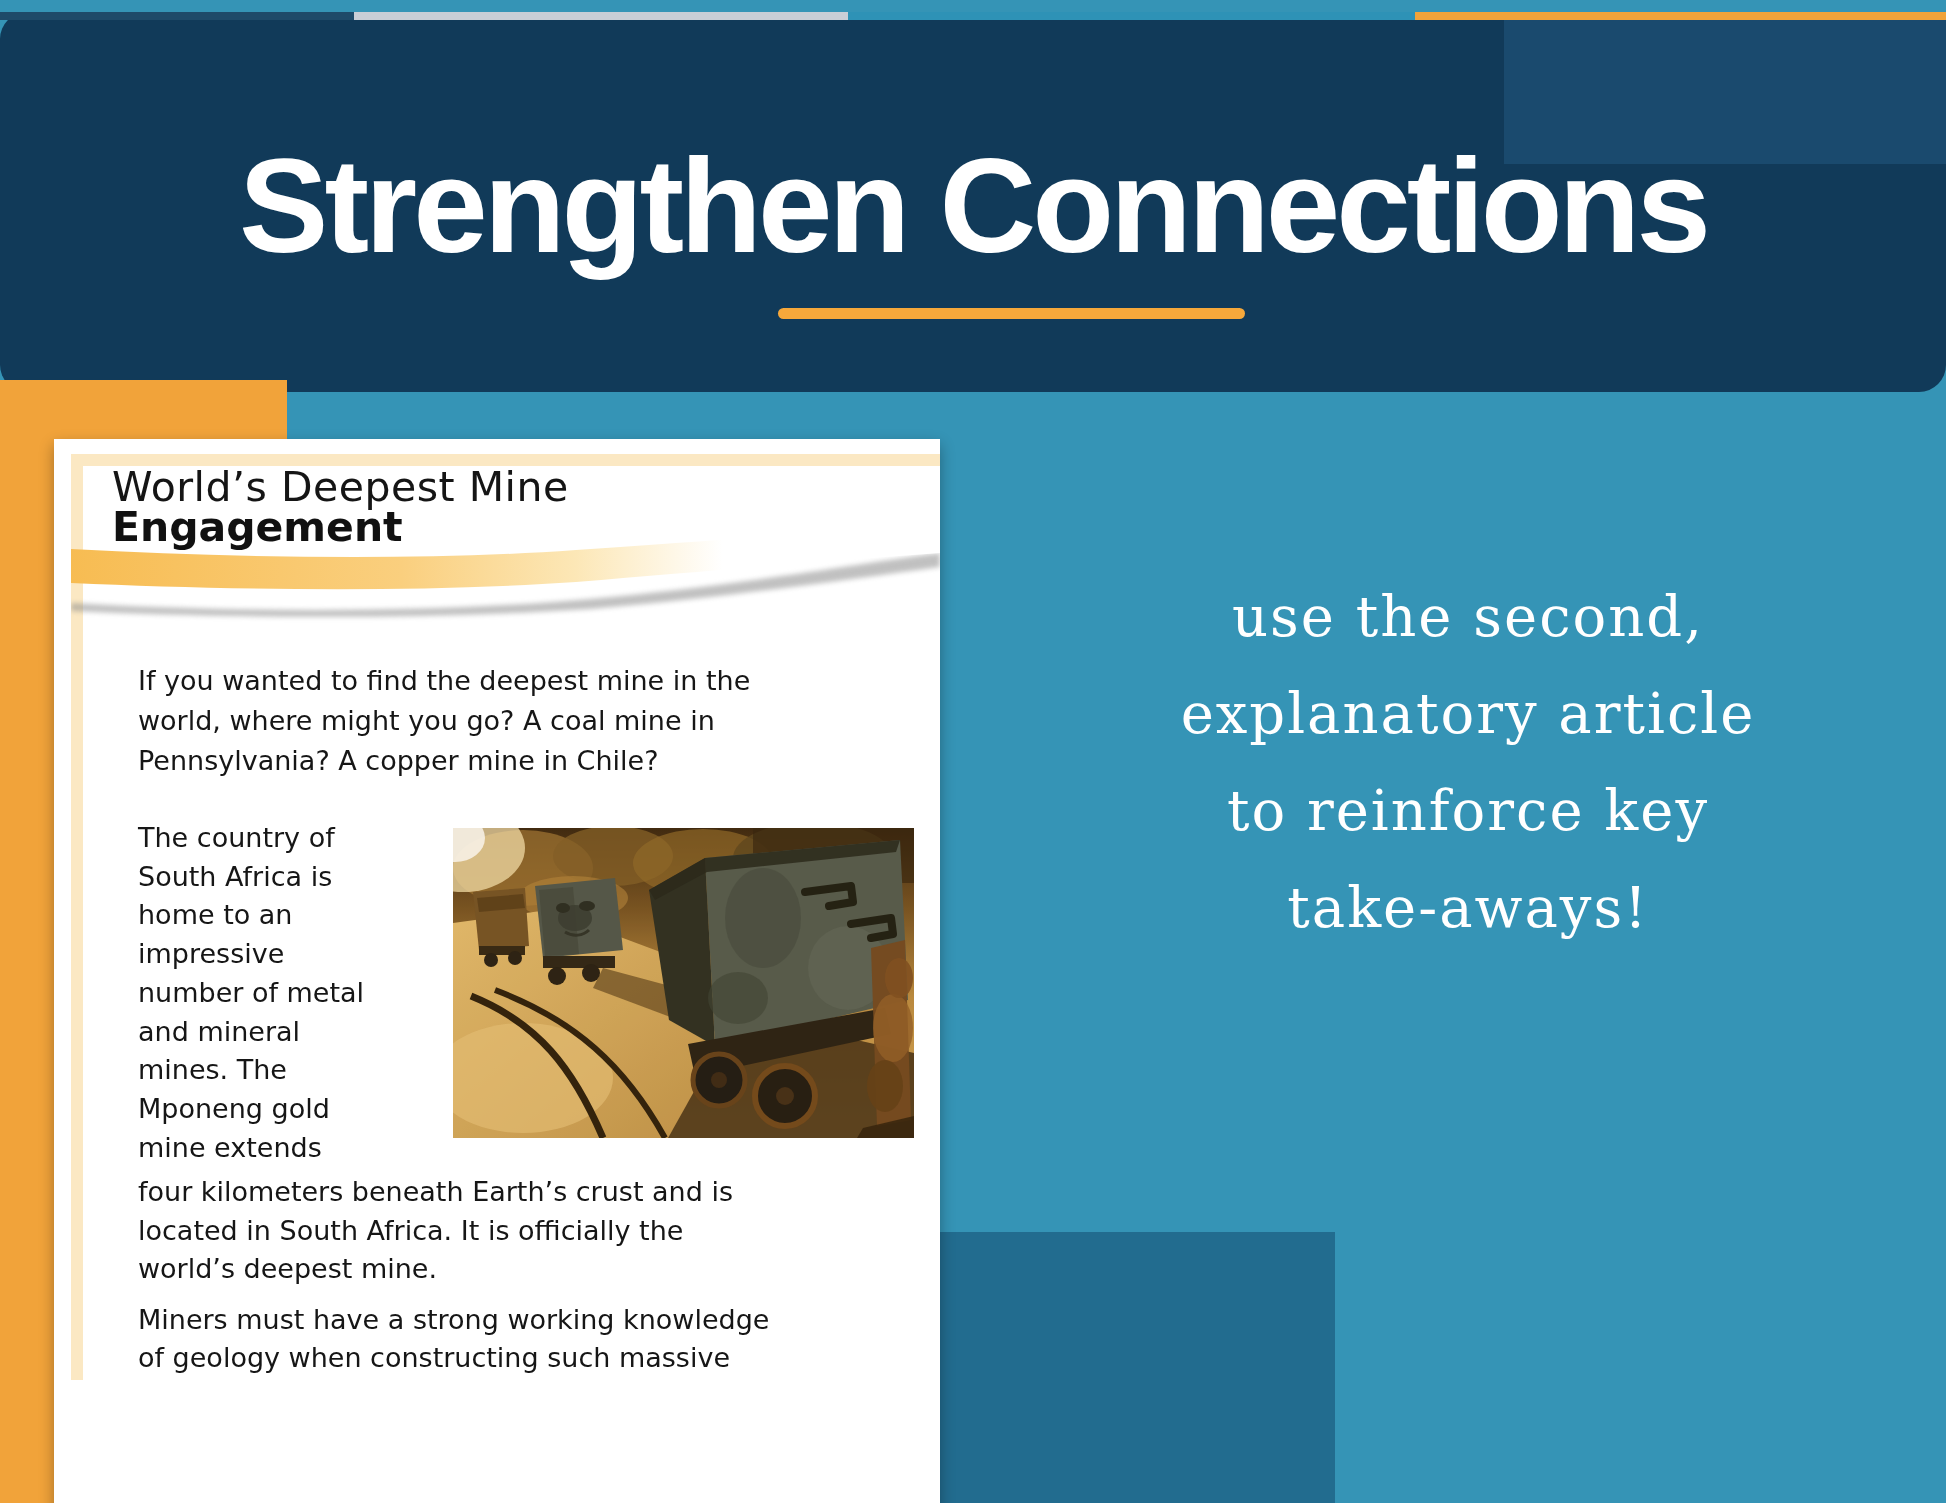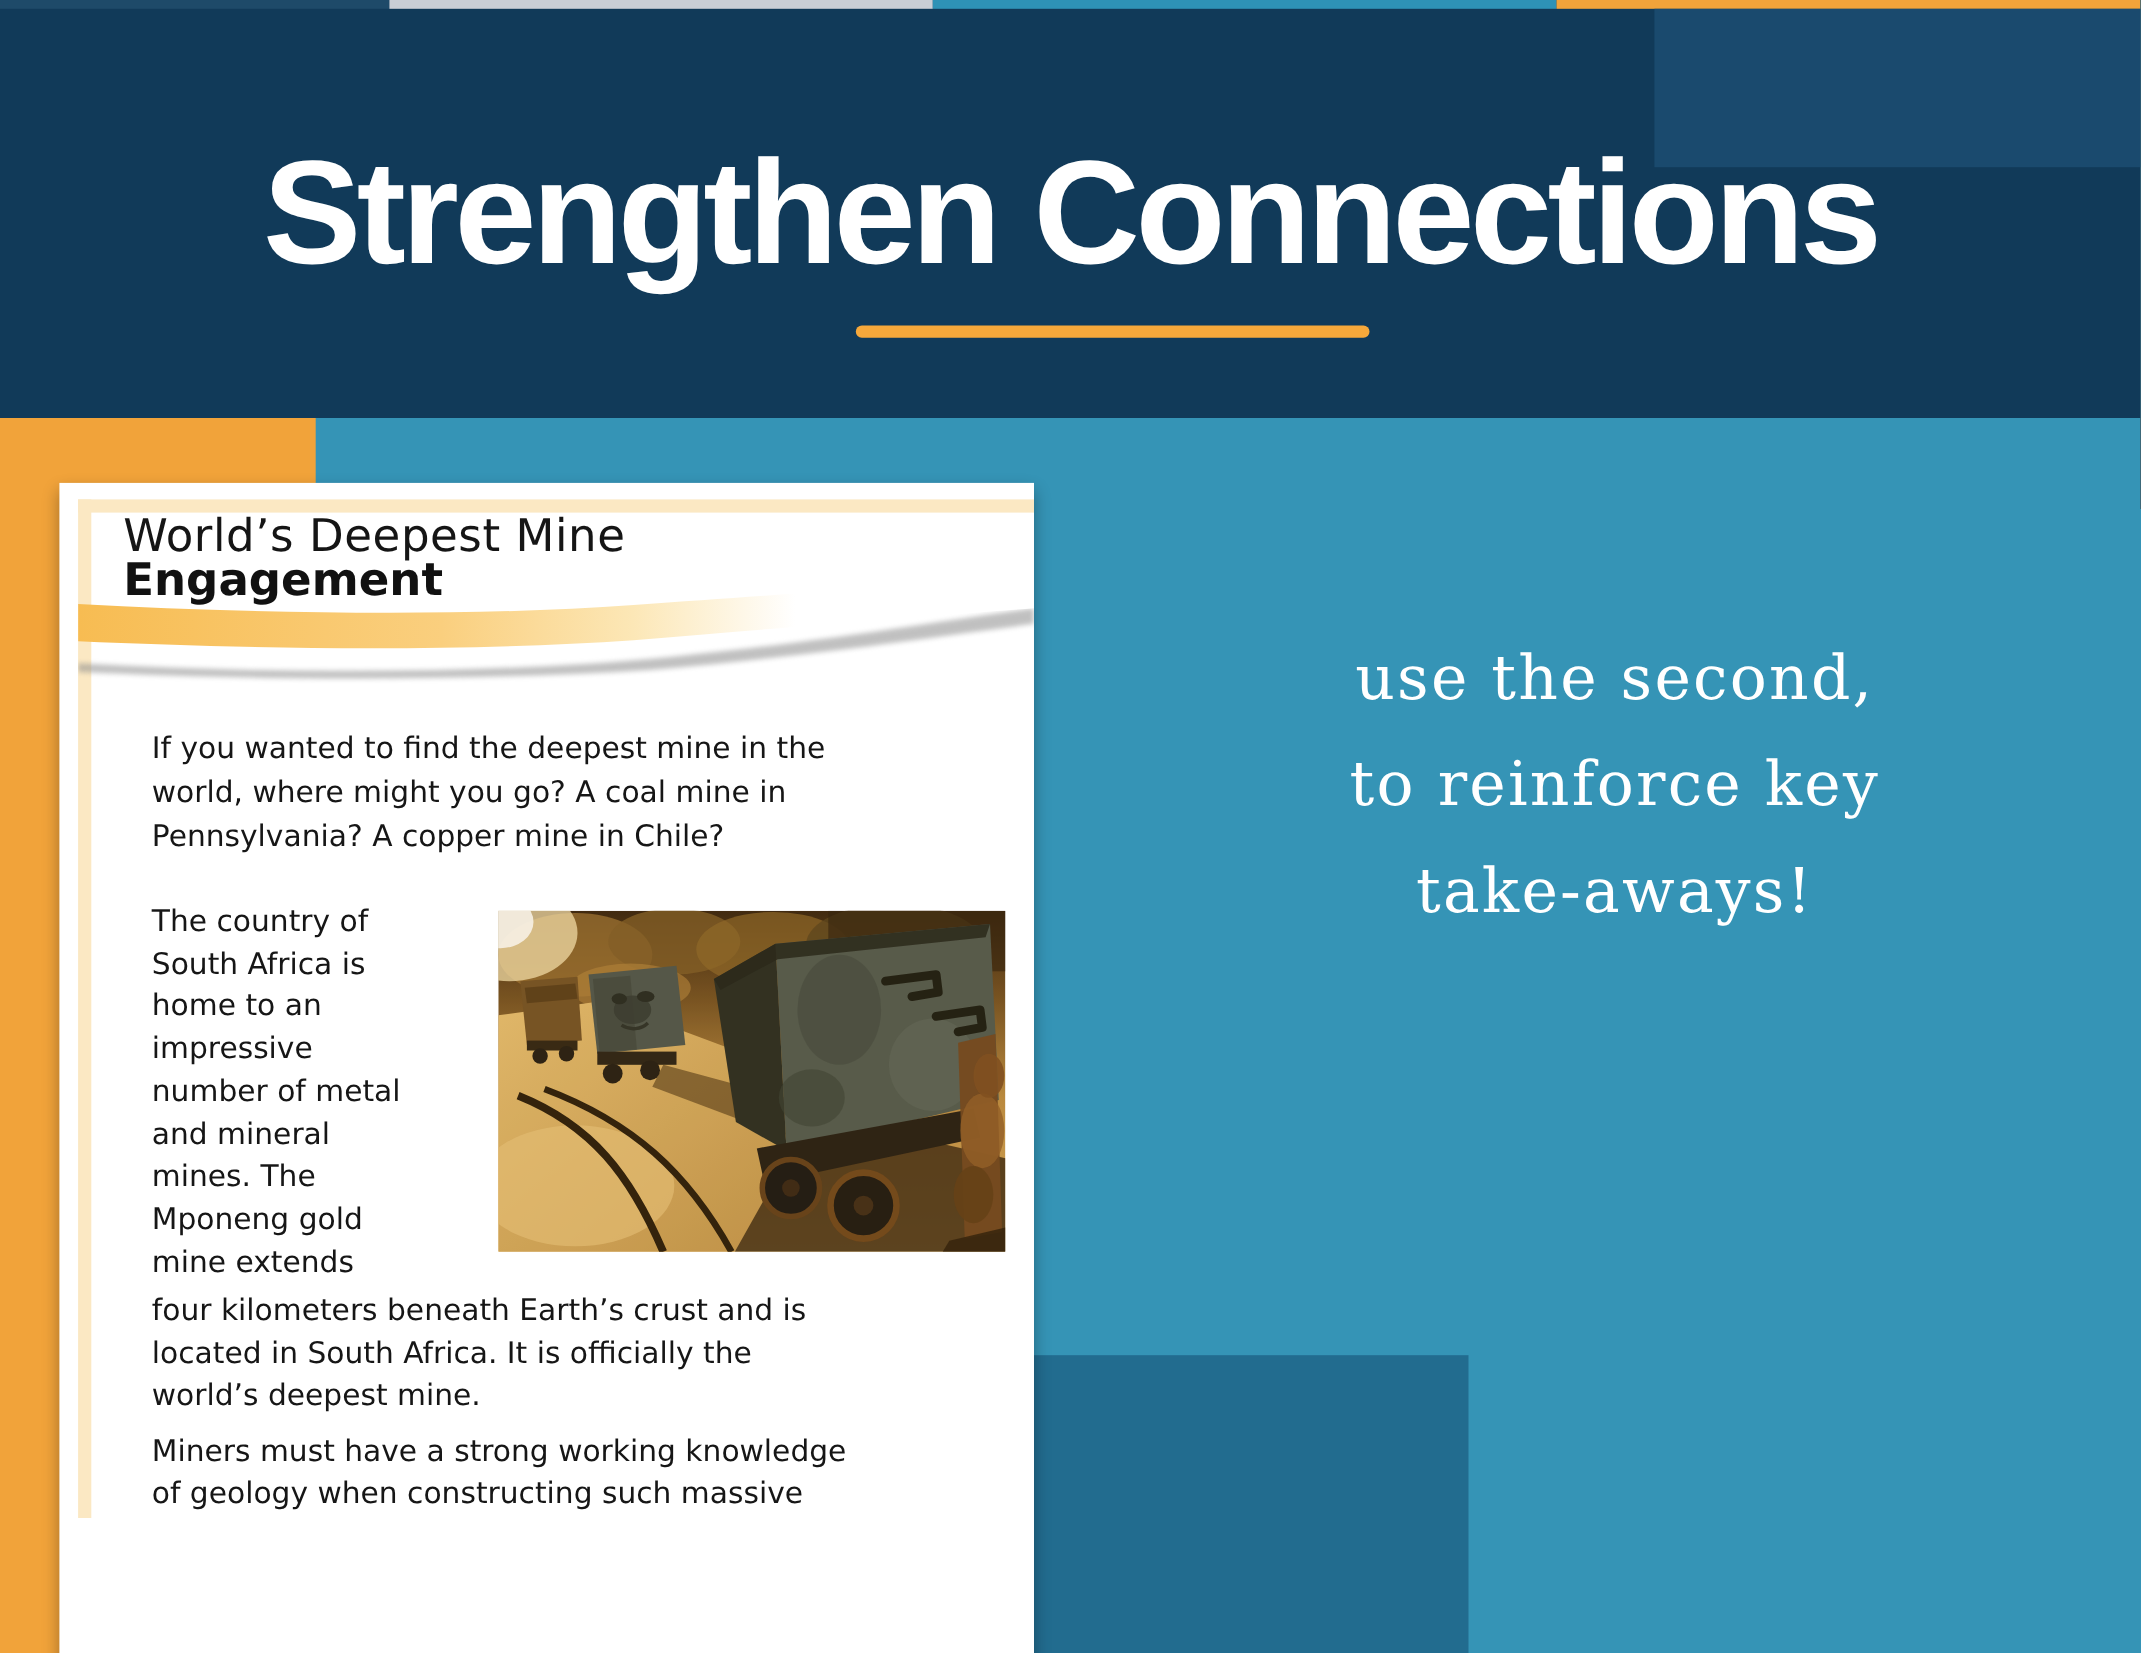--- a/index.html
+++ b/index.html
@@ -1,19 +1,19 @@
 <!DOCTYPE html>
 <html><head>
 <meta charset="utf-8">
 <style>
   html,body{margin:0;padding:0;background:#444;}
   .slide{position:relative;width:1946px;height:1503px;overflow:hidden;background:#3594B6;font-family:"DejaVu Sans",sans-serif;}
 
   
-  .header{position:absolute;left:0;top:0;width:1946px;height:380px;background:#113A59;}
+  .header{position:absolute;left:0;top:12px;width:1946px;height:380px;background:#113A59;border-radius:27px;}
   .strip{position:absolute;top:0;height:8px;}
   .strip-navy{left:0;width:354px;background:#1E4A69;}
   .strip-silver{left:354px;width:494px;background:#C9CED6;}
   .strip-teal{left:848px;width:567px;background:#2E92B6;}
   .strip-orange{left:1415px;width:531px;background:#F1A33A;}
   .header-accent{position:absolute;left:1504px;top:8px;width:442px;height:144px;background:#1A4A6E;}
   .slide-title{position:absolute;left:0;top:114px;width:1946px;text-align:center;color:#FFFFFF;
     font-family:"Liberation Sans","DejaVu Sans",sans-serif;font-weight:bold;font-size:134px;
     letter-spacing:-4px;line-height:160px;white-space:nowrap;}
   .title-underline{position:absolute;left:778px;top:296px;width:467px;height:11px;border-radius:6px;background:#F6A83B;}
@@ -184,17 +184,18 @@
       </div>
 
     <div class="article-text p3">
         <div>Miners must have a strong working knowledge</div>
         <div>of geology when constructing such massive</div>
       </div>
   </div>
 
   <div class="note">
       <div>use the second,</div>
+      <div>explanatory article</div>
       <div>to reinforce key</div>
       <div>take-aways!</div>
     </div>
 
 </div>
 
 </body></html>

